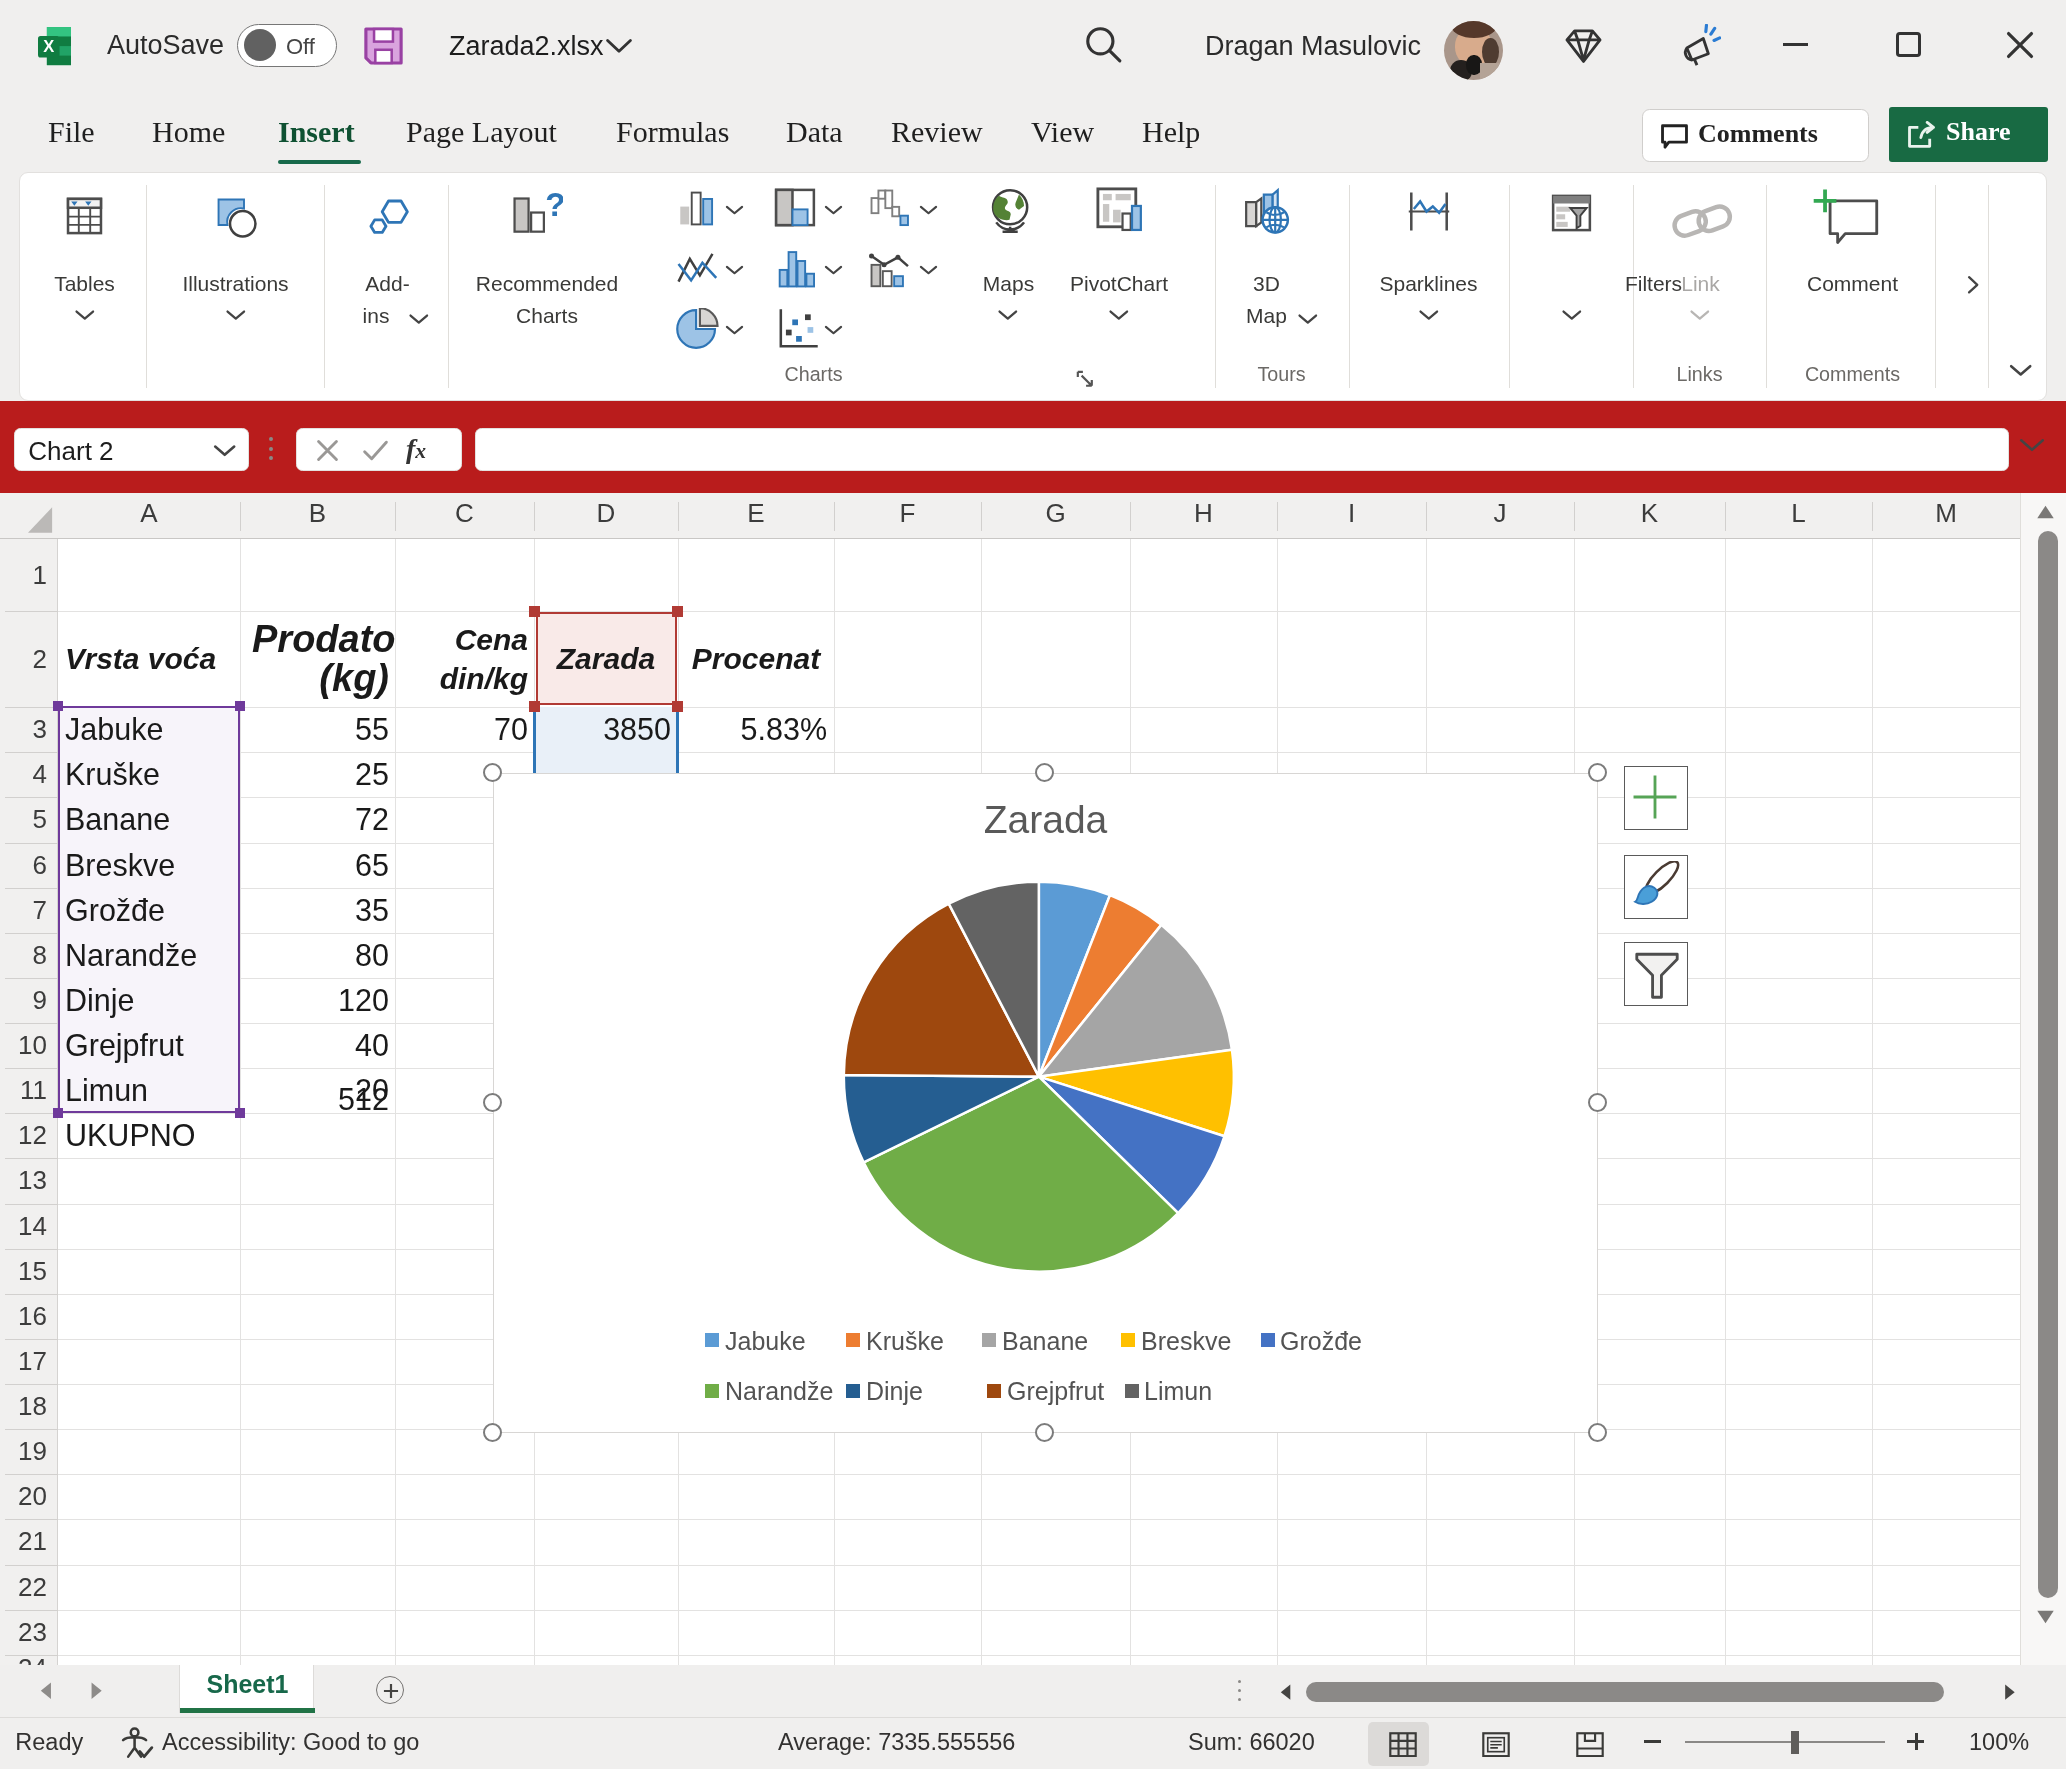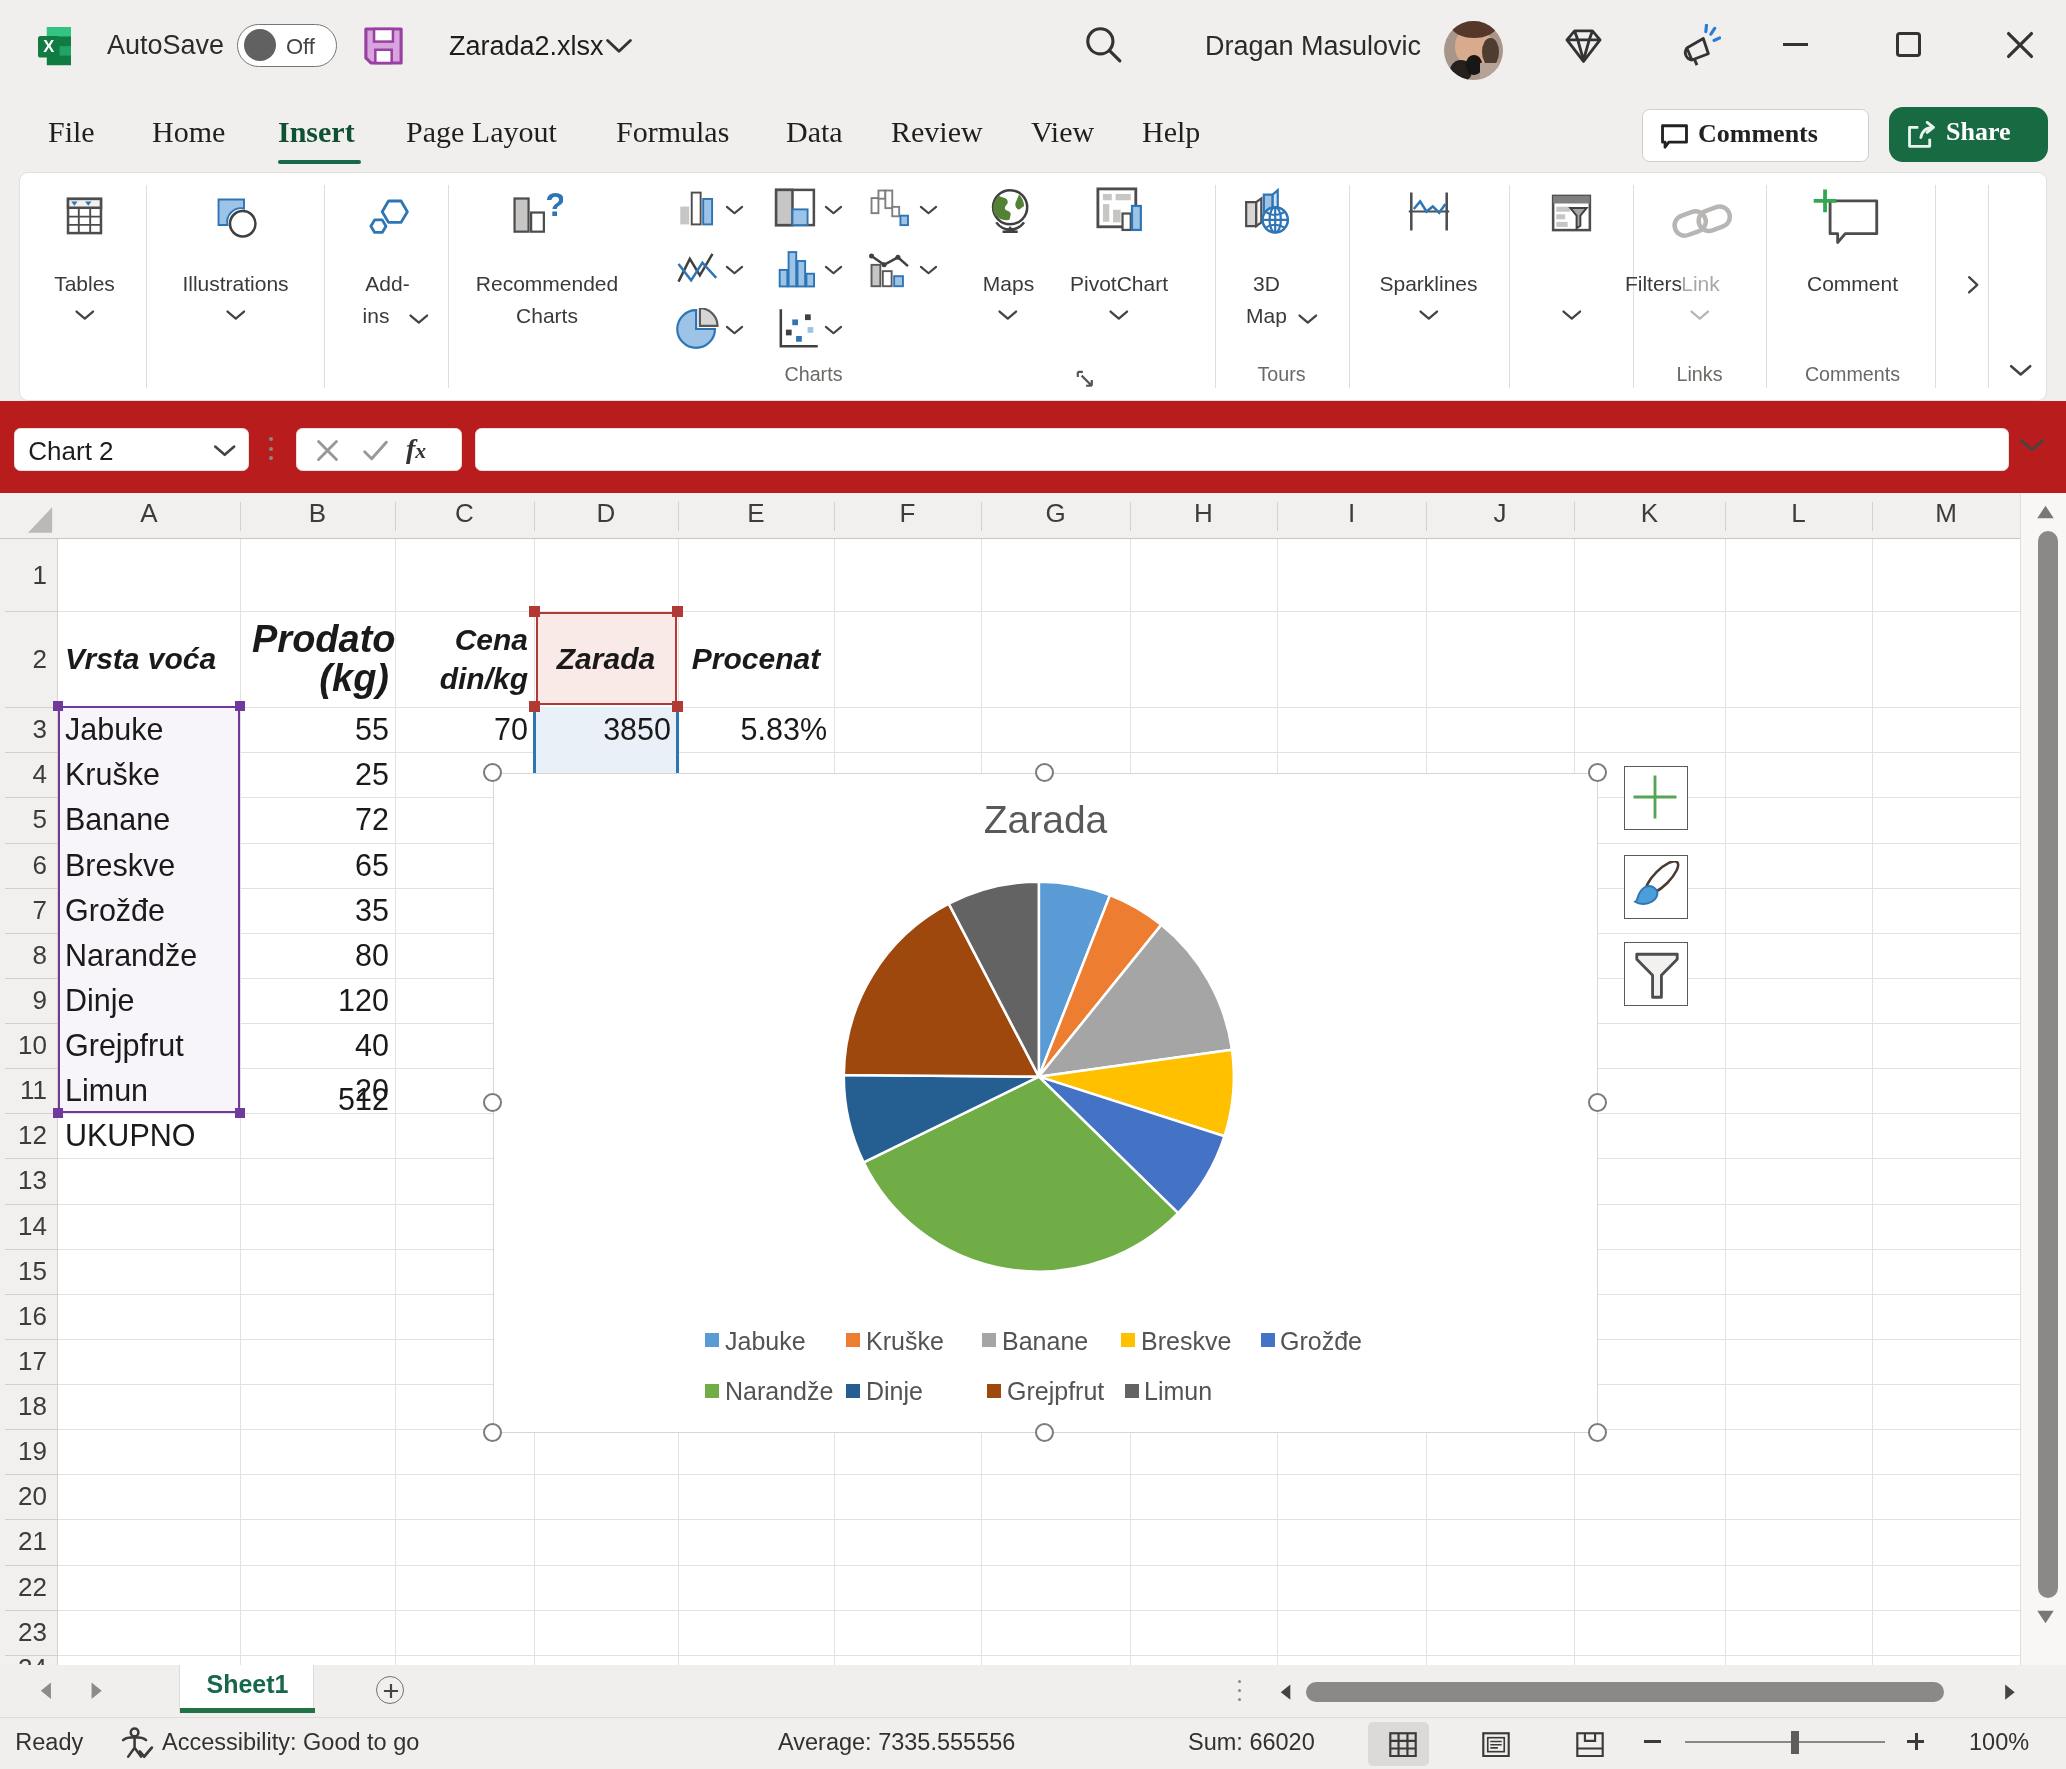--- a/index.html
+++ b/index.html
@@ -84,21 +84,21 @@
   <div class="abs" style="left:1031px;top:23px;">View</div>
   <div class="abs" style="left:1142px;top:23px;">Help</div>
 
   <div class="abs" style="left:1642px;top:16.5px;width:227px;height:53px;background:#ffffff;border:1.3px solid #d0cecc;border-radius:7.6px;z-index:5;">
     <svg class="abs" style="left:16.5px;top:13.3px;" width="29" height="27" viewBox="0 0 46 42">
       <path d="M4 4 h38 v26 h-28 l-6 8 v-8 h-4 z" fill="none" stroke="#222" stroke-width="4.5" stroke-linejoin="round"></path>
     </svg>
     <div class="abs" style="left:55px;top:9.5px;font-size:26px;font-weight:bold;color:#222;">Comments</div>
   </div>
 
-  <div class="abs" style="left:1889px;top:15.3px;width:159px;height:55px;background:#186a43;border-radius:14px;z-index:5;">
+  <div class="abs" style="left:1889px;top:15.3px;width:159px;height:55px;background:#186a43;border-radius:3px;z-index:5;">
     <svg class="abs" style="left:18px;top:14px;" width="29" height="28" viewBox="0 0 46 44">
       <path d="M18 10 h-14 v30 h32 v-12" fill="none" stroke="#eaf3ee" stroke-width="4.5" stroke-linejoin="round"></path>
       <path d="M22 26 c2 -10 8 -16 20 -16 M42 10 l-10 -8 M42 10 l-10 8" fill="none" stroke="#eaf3ee" stroke-width="4.5" stroke-linecap="round"></path>
     </svg>
     <div class="abs" style="left:57px;top:10.2px;font-size:26px;font-weight:bold;color:#ffffff;">Share</div>
   </div>
 </div>
 
 <div class="abs" id="ribbon" style="left:19px;top:172px;width:2028px;height:229px;background:#ffffff;border:0.6px solid #e2e0de;border-radius:9px;"></div>
 <div class="abs" id="ribboncontent" style="left:0;top:172px;width:2066px;height:229px;font-size:21px;color:#3a3a38;">

